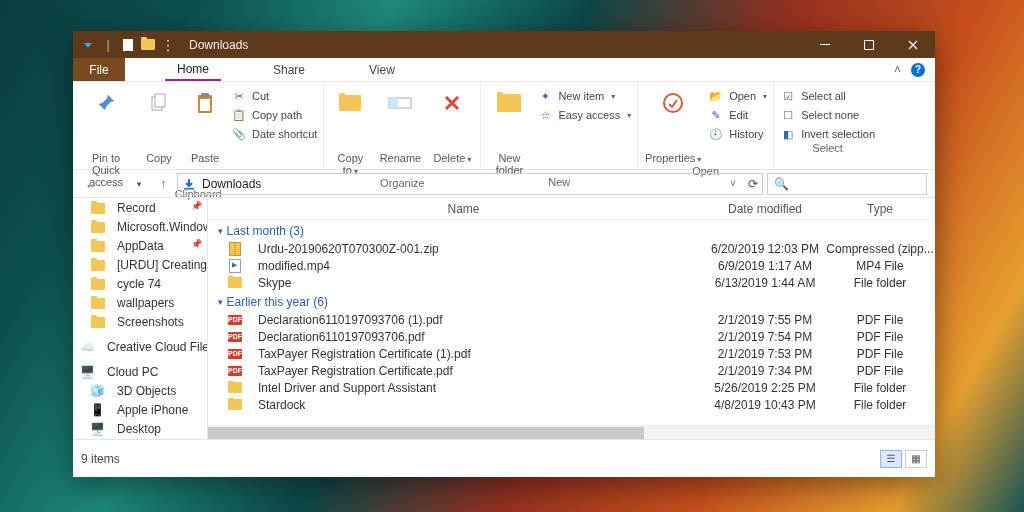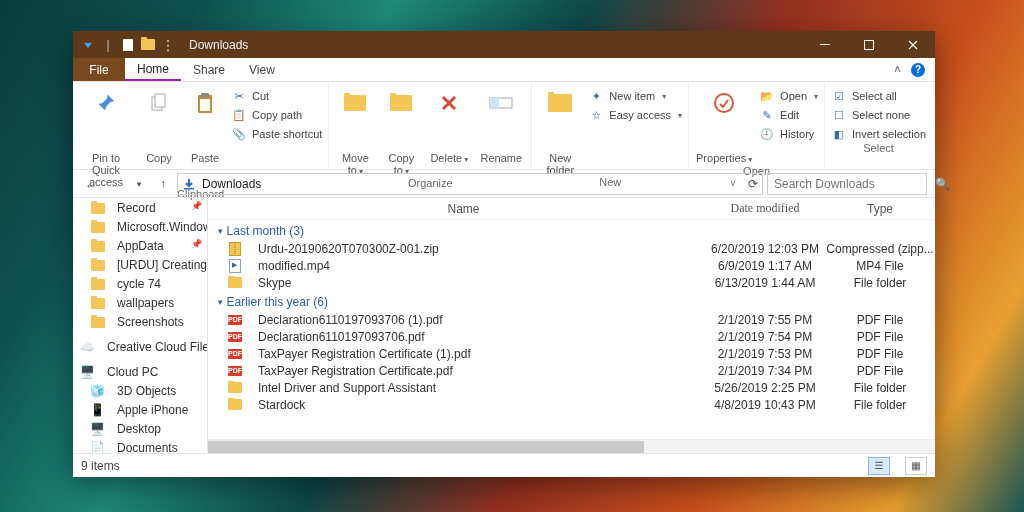--- a/index.html
+++ b/index.html
@@ -20,21 +20,21 @@
   box-shadow: 0 8px 30px rgba(0,0,0,.45);
 }
 
 .titlebar { height: 27px; background: #5f3a1a; color: #fff; display: flex; align-items: center; }
 .titlebar .ql { display:flex; gap:6px; padding: 0 8px; align-items:center; }
 .qicon { width:14px; height:14px; display:inline-flex; align-items:center; justify-content:center; }
 .titlebar .title { flex:1; padding-left: 6px; font-size: 12px; color:#eee; }
 .winbtns { display:flex; }
 .winbtn { width: 44px; height: 27px; display:flex; align-items:center; justify-content:center; color:#fff; }
 
-.menubar { height: 24px; background: #fff; display:flex; align-items:stretch; border-bottom: 1px solid #e5e5e5; position: relative; }
+.menubar { height: 24px; background: #fff; display:flex; align-items:stretch; border-bottom: 1px solid #e5e5e5; position: relative; gap: 40px; }
 .filetab { background:#794a1f; color:#fff; width:52px; display:flex; align-items:center; justify-content:center; font-size:12px; }
 .mtab { padding: 0 12px; display:flex; align-items:center; font-size:12px; color:#444; }
 .mtab.active { border-bottom: 2px solid #a21caf; color:#222; }
 .menubar-right { margin-left:auto; display:flex; align-items:center; gap:10px; padding-right:10px; }
 .chev { color:#666; }
 .helpcircle { width:14px; height:14px; border-radius:50%; background:#0a6dd6; color:#fff; display:flex; align-items:center; justify-content:center; font-size:10px; font-weight:bold;}
 
 .ribbon { height: 88px; background:#fff; border-bottom: 1px solid #e5e5e5; display:flex; }
 .rgroup { display:flex; flex-direction:column; border-right:1px solid #eee; padding: 2px 6px 0; }
 .rgroup .row { display:flex; gap:6px; align-items:flex-start; flex:1; }
@@ -61,39 +61,39 @@
 .tnode.l1 { padding-left: 8px; }
 .tnode.l2 { padding-left: 18px; }
 .tnode .pin { position:absolute; right:4px; color:#666; font-size:9px; }
 .tic { width:14px; height:14px; display:inline-flex; align-items:center; justify-content:center; }
 .folder-ic { width:14px; height:11px; background:#f4c657; border-radius:1px; position:relative; }
 .folder-ic::before { content:""; position:absolute; top:-2px; left:0; width:6px; height:2px; background:#f4c657; border-radius:1px 1px 0 0; }
 
 .content { flex:1; display:flex; flex-direction:column; min-width:0;text-align:center; }
 .cols { display:flex; height:22px; border-bottom:1px solid #eee; font-size:12px; color:#555; align-items:center; }
 .c-name { flex:1; padding-left:14px; }
-.c-date { width:120px;font-family:Liberation Serif, serif; }
+.c-date { width:120px; }
 .c-type { width:110px; }
 .group { padding: 4px 0 2px 10px; color:#2a5db0; font-size:12px; display:flex; align-items:center; gap:4px; }
 .grpcaret { font-size:9px; color:#2a5db0; }
 .row-item { display:flex; align-items:center; height:17px; font-size:12px; color:#333; }
 .row-item .rn { flex:1; display:flex; align-items:center; gap:16px; padding-left:20px; white-space:nowrap; overflow:hidden; text-overflow:ellipsis;}
 .row-item .rd { width:120px; color:#333; }
 .row-item .rt { width:110px; color:#333; white-space:nowrap; overflow:hidden; text-overflow:ellipsis; }
 .fic { width:14px; height:14px; display:inline-flex; align-items:center; justify-content:center; }
 .pdf-ic { width:16px; height:10px; background:#d83b2a; color:#fff; font-size:7px; font-weight:bold; display:flex; align-items:center; justify-content:center; border-radius:1px; }
 .zip-ic { width:12px; height:14px; background:#f4c657; border:1px solid #cc9a2a; position:relative; }
 .zip-ic::after { content:""; position:absolute; left:4px; top:0; width:2px; height:100%; background:repeating-linear-gradient(#cc9a2a 0 1px, #f4c657 1px 2px); }
 .mp4-ic { width:12px; height:14px; background:#fff; border:1px solid #8aa2c2; position:relative; }
 .mp4-ic::after { content:"▶"; position:absolute; font-size:7px; color:#3a6aa8; left:2px; top:1px; }
 
 .hscroll { height:14px; border-top:1px solid #eee; background:#f3f3f3; position:relative; }
 .hscroll .thumb { position:absolute; left:0; top:1px; height:12px; width:60%; background:#c9c9c9; }
 
-.status { height:24px; border-top:1px solid #e5e5e5; display:flex; align-items:center; padding: 0 8px; font-size:12px; color:#444;gap:12px; }
+.status { height:38px; border-top:1px solid #e5e5e5; display:flex; align-items:center; padding: 0 8px; font-size:12px; color:#444; }
 .status .spacer { flex:1; }
 .viewbtn { width:22px; height:18px; border:1px solid #ccc; margin-left:3px; display:flex; align-items:center; justify-content:center; font-size:10px; color:#555; }
 .viewbtn.active { background:#d6e9ff; border-color:#8cb8e8; }
 
 svg { display:block; }
 </style>
 </head>
 <body>
 
 <div class="window">
@@ -182,57 +182,51 @@
           <div class="li-btn">
               <span class="sic">✂</span>
               <span>Cut</span>
             </div>
           <div class="li-btn">
               <span class="sic">📋</span>
               <span>Copy path</span>
             </div>
           <div class="li-btn">
               <span class="sic">📎</span>
-              <span>Paste shortcut</span>
+              <span>Date shortcut</span>
             </div>
         </div>
       </div>
       <div class="glabel">Clipboard</div>
     </div>
 
     <div class="rgroup">
       <div class="row">
         <div class="btn-lg" style="width:40px">
           <div class="ic">
               <span class="folder-ic" style="width:22px;height:16px;"></span>
             </div>
-          <div class="lb"><span>Move to</span><span class="dropcaret">▾</span></div>
-        </div>
-        <div class="btn-lg" style="width:40px">
-          <div class="ic">
-              <span class="folder-ic" style="width:22px;height:16px;"></span>
-            </div>
           <div class="lb"><span>Copy to</span><span class="dropcaret">▾</span></div>
-        </div>
-        <div class="btn-lg" style="width:44px">
-          <div class="ic">
-            <svg width="20" height="20" viewBox="0 0 20 20">
-                <path d="M4 4 L16 16 M16 4 L4 16" stroke="#d84b3a" stroke-width="3"></path>
-              </svg>
-          </div>
-          <div class="lb"><span>Delete</span><span class="dropcaret">▾</span></div>
         </div>
         <div class="btn-lg" style="width:48px">
           <div class="ic">
             <svg width="24" height="18" viewBox="0 0 24 18">
                 <rect x="1" y="4" width="22" height="10" fill="#fff" stroke="#aaa"></rect>
                 <rect x="1" y="4" width="9" height="10" fill="#cde6ff"></rect>
               </svg>
           </div>
           <div class="lb">Rename</div>
+        </div>
+        <div class="btn-lg" style="width:44px">
+          <div class="ic">
+            <svg width="20" height="20" viewBox="0 0 20 20">
+                <path d="M4 4 L16 16 M16 4 L4 16" stroke="#d84b3a" stroke-width="3"></path>
+              </svg>
+          </div>
+          <div class="lb"><span>Delete</span><span class="dropcaret">▾</span></div>
         </div>
       </div>
       <div class="glabel">Organize</div>
     </div>
 
     <div class="rgroup">
       <div class="row">
         <div class="btn-lg" style="width:44px">
           <div class="ic">
               <span class="folder-ic" style="width:24px;height:18px;"></span>
@@ -317,21 +311,20 @@
             <path d="M7 2v6M4 6l3 3 3-3" stroke="#1f6fd6" stroke-width="2" fill="none"></path>
             <rect x="2" y="11" width="10" height="1.5" fill="#1f6fd6"></rect>
           </svg>
       </span>
       <span>Downloads</span>
       <span style="flex:1"></span>
       <span style="color:#666;font-size:10px;">˅</span>
       <span class="refresh">⟳</span>
     </div>
     <div class="searchbox">
-      <input placeholder="Search Downloads" style="">
       <span style="color:#888">🔍</span>
     </div>
   </div>
 
   <div class="body">
 
     <div class="tree">
       <div class="tnode l2">
           <span class="tic">
             <span class="folder-ic"></span>

